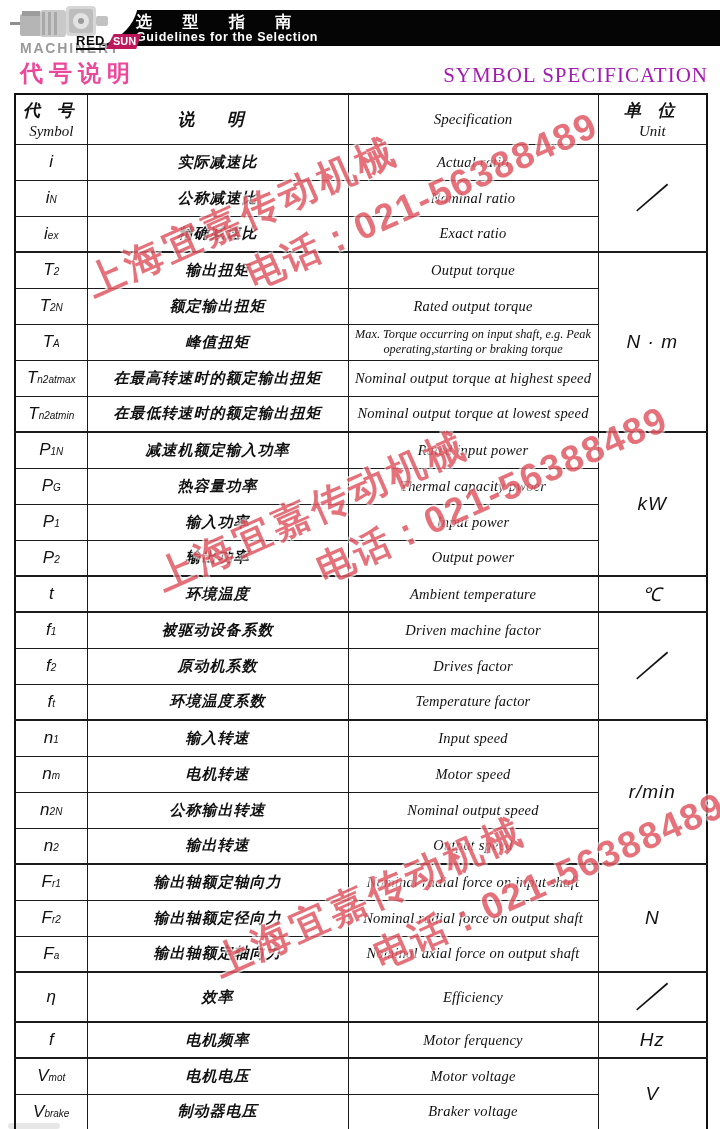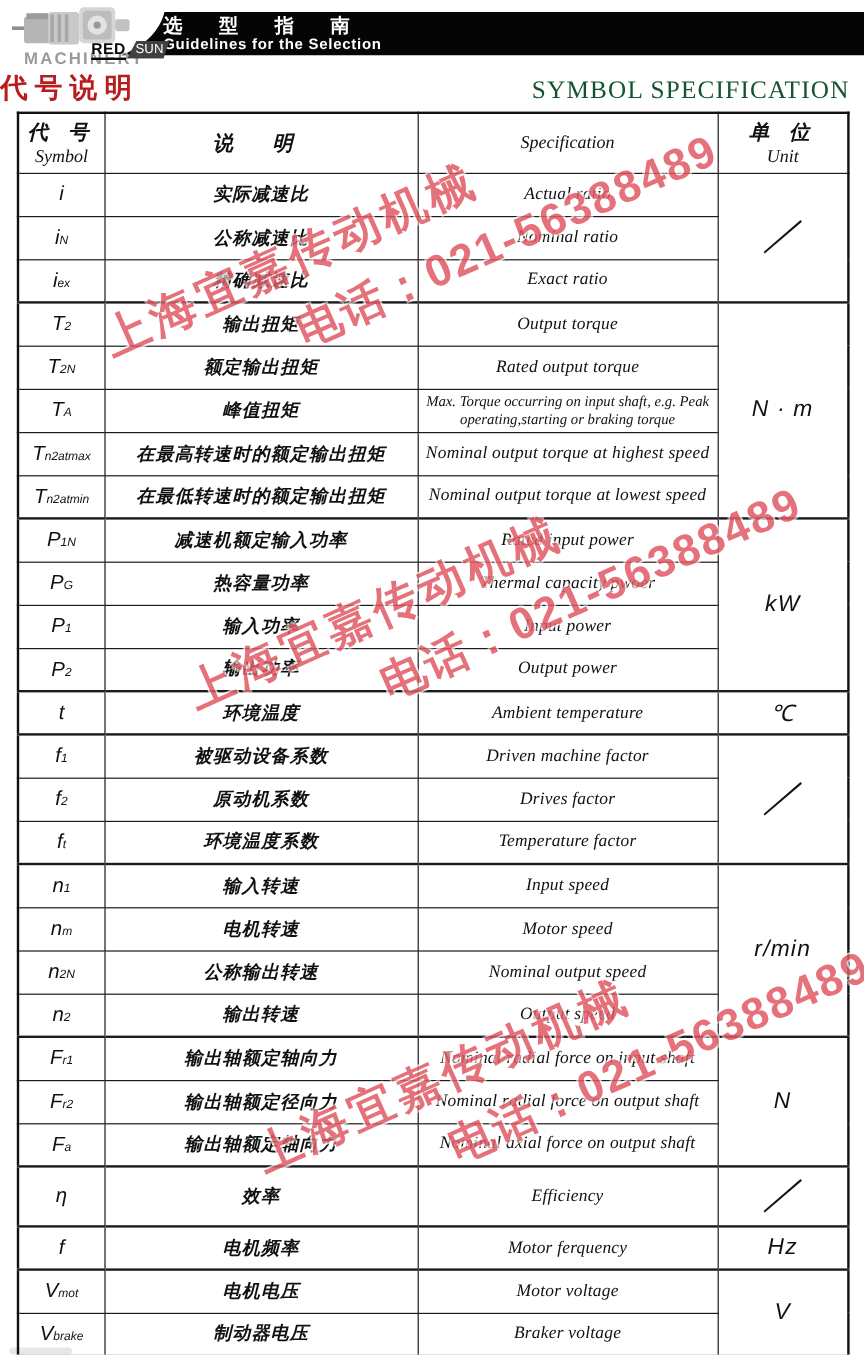--- a/index.html
+++ b/index.html
@@ -31,33 +31,33 @@
   .brand-machinery {
     position:absolute; left:20px; top:40px; color:#9a9a9a;
     font-size:14px; letter-spacing:1.8px; font-weight:bold;
   }
   .brand-redsun { position:absolute; left:76px; top:34px; display:flex; align-items:flex-start; }
   .brand-red {
     font-size:13px; font-weight:900; letter-spacing:0.5px; color:#0a0a0a;
     border-bottom:2.5px solid #0a0a0a; padding-bottom:1px; line-height:1;
   }
   .brand-sun {
-    display:inline-block; background:#404040; color:#fff; font-weight:400;
+    display:inline-block; background:#be185d; color:#fff; font-weight:700;
     font-size:11px; line-height:15px; padding:0 5px 0 7px; margin-left:1px;
     clip-path:polygon(22% 0, 100% 0, 86% 100%, 0 100%);
   }
 
   
   .title-cn {
-    position:absolute; left:0; top:58px; font-size:23px; font-weight:900;
-    letter-spacing:6px; color:#b91c1c;
+    position:absolute; left:20px; top:58px; font-size:23px; font-weight:900;
+    letter-spacing:6px; color:#ec4899;
   }
   .title-en {
     position:absolute; right:12px; top:63px; font-family:"Liberation Serif", serif;
-    font-size:21px; letter-spacing:1px; color:#14532d; white-space:nowrap;
+    font-size:21px; letter-spacing:1px; color:#a21caf; white-space:nowrap;
   }
 
   
   .wm {
     position:absolute; transform:rotate(-24deg); transform-origin:0 0;
     color:#e15964; opacity:0.85; font-weight:900; white-space:nowrap;
     pointer-events:none; z-index:5;
     text-shadow:1.5px 1.5px 0 rgba(255,255,255,.6), -1.5px -1.5px 0 rgba(255,255,255,.6),
                 1.5px -1.5px 0 rgba(255,255,255,.6), -1.5px 1.5px 0 rgba(255,255,255,.6);
   }

